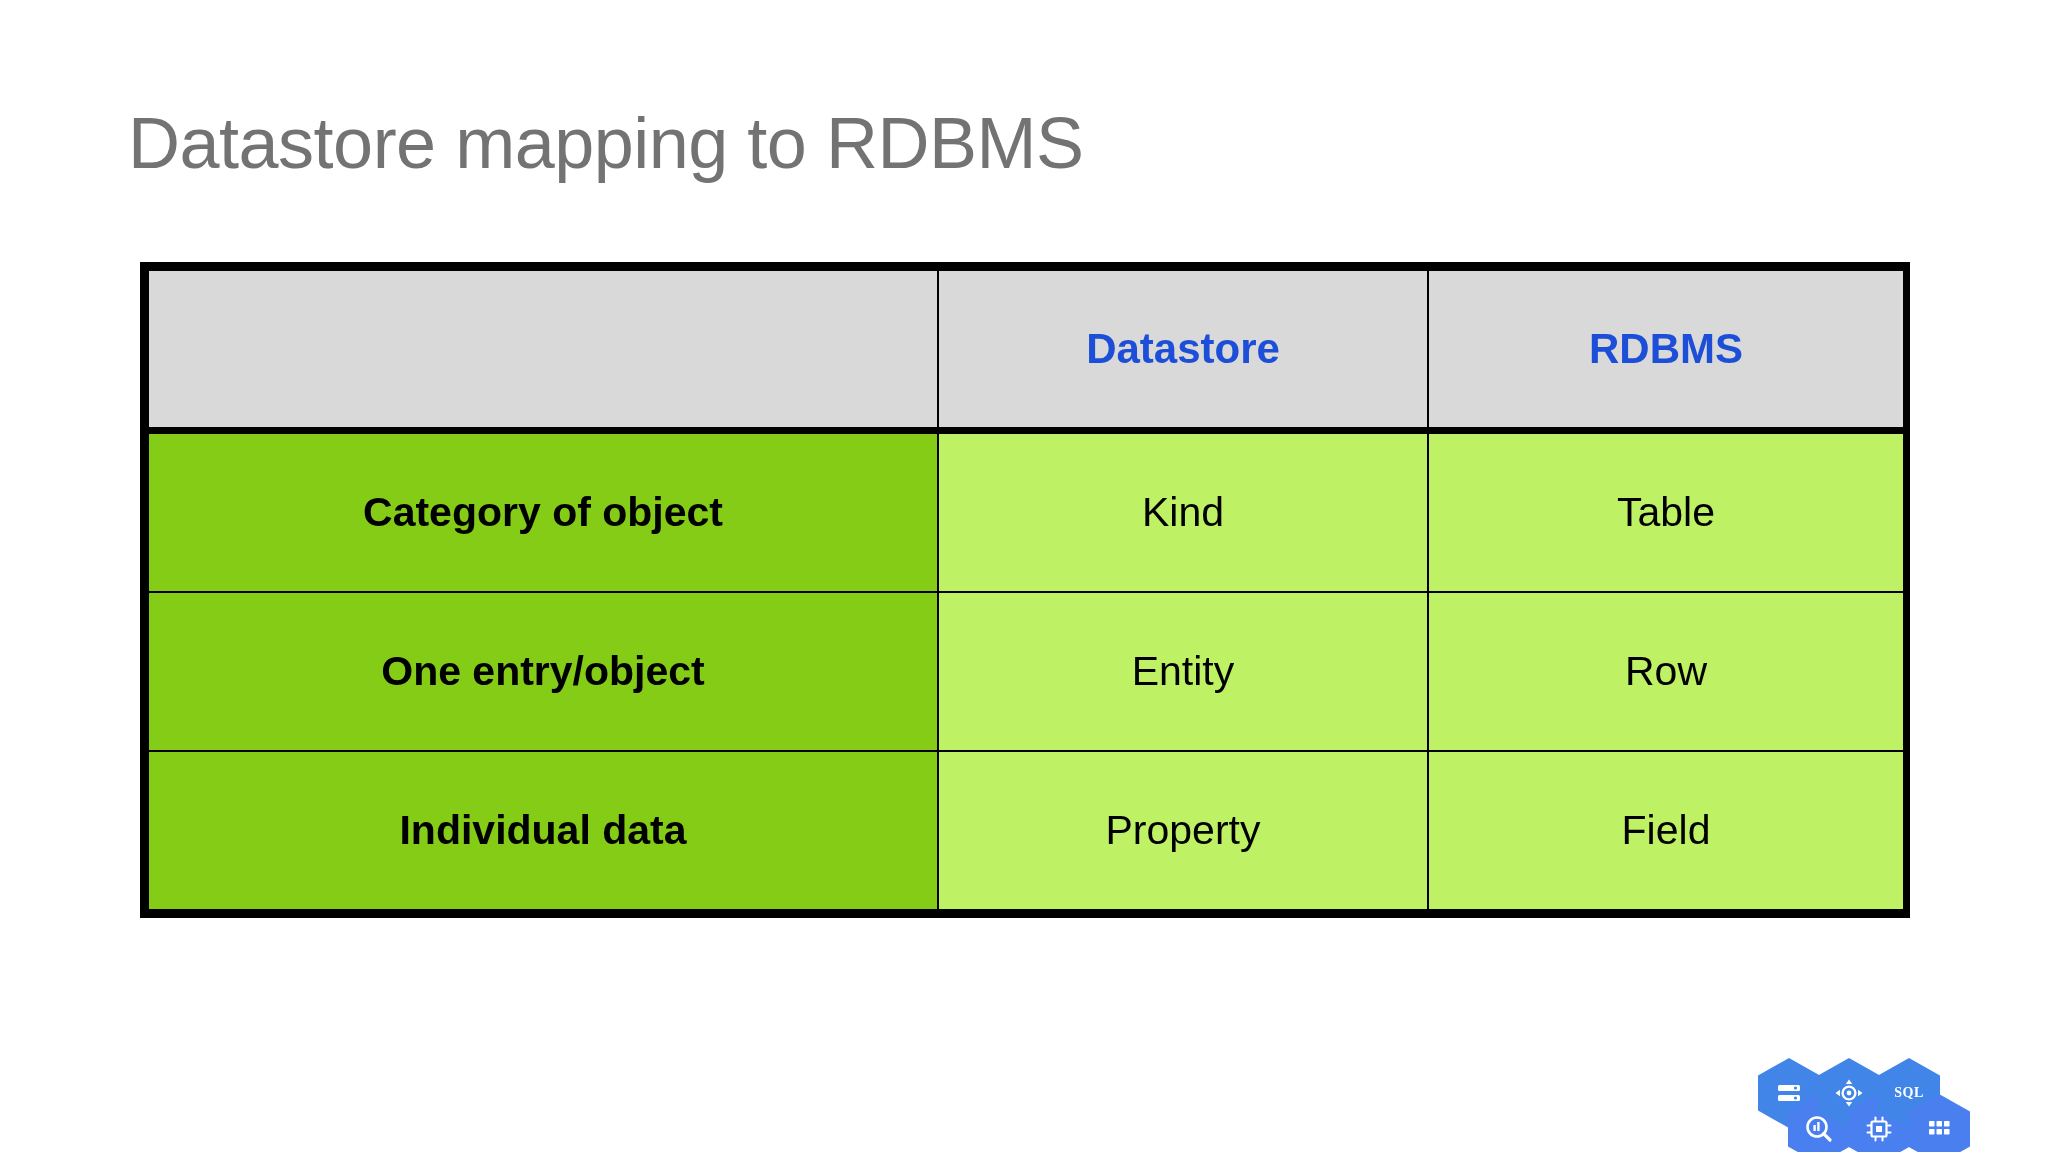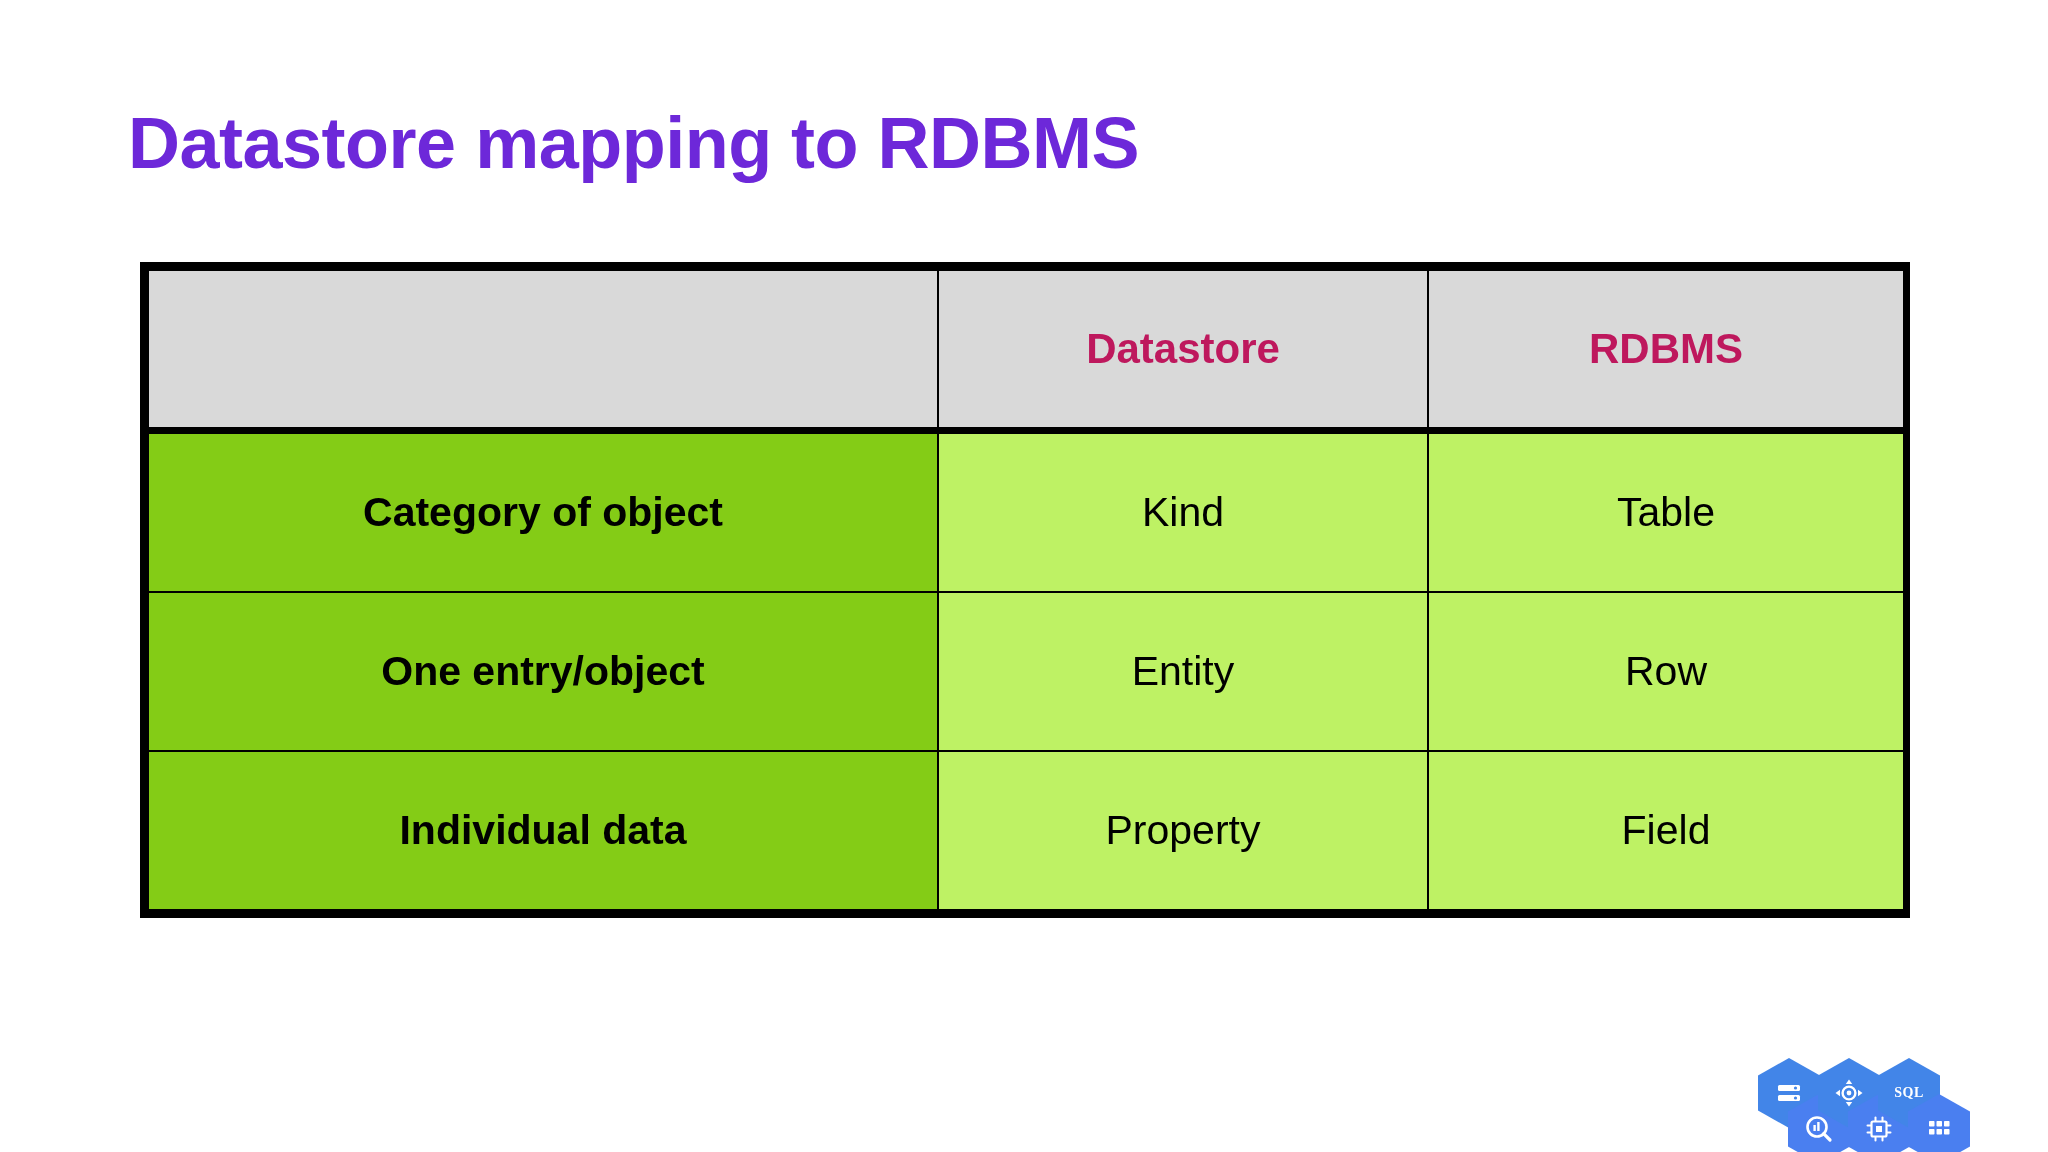--- a/index.html
+++ b/index.html
@@ -15,22 +15,22 @@
     font-family: "Liberation Sans", sans-serif;
     -webkit-font-smoothing: antialiased;
   }
 
   
   .slide-title {
     position: absolute;
     left: 128px;
     top: 104px;
     font-size: 72px;
-    font-weight: bold;
-    color: #6d28d9;
+    font-weight: normal;
+    color: #737373;
     letter-spacing: -0.5px;
     line-height: 1.1;
     white-space: nowrap;
   }
 
   
   .mapping-table-wrap {
     position: absolute;
     left: 140px;
     top: 262px;
@@ -62,21 +62,21 @@
     background: #D9D9D9;
     height: 156px;
     border-bottom: 7px solid #000000;
   }
   tr.header-row td.corner-cell {
     background: #D9D9D9;
   }
   .header-label {
     font-size: 42px;
     font-weight: bold;
-    color: #be185d;
+    color: #1d4ed8;
     line-height: 1;
     margin-top: 37px;
   }
 
   
   tr.data-row td {
     height: 157px;
   }
   td.row-label-cell {
     background: #84cc16;

